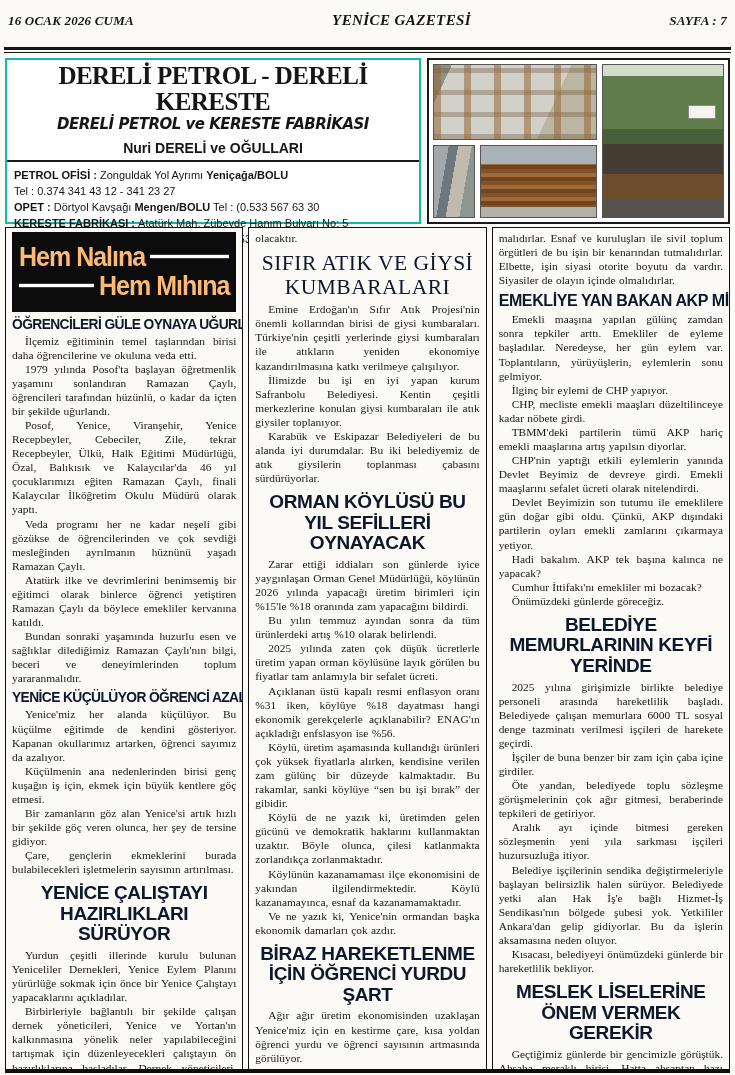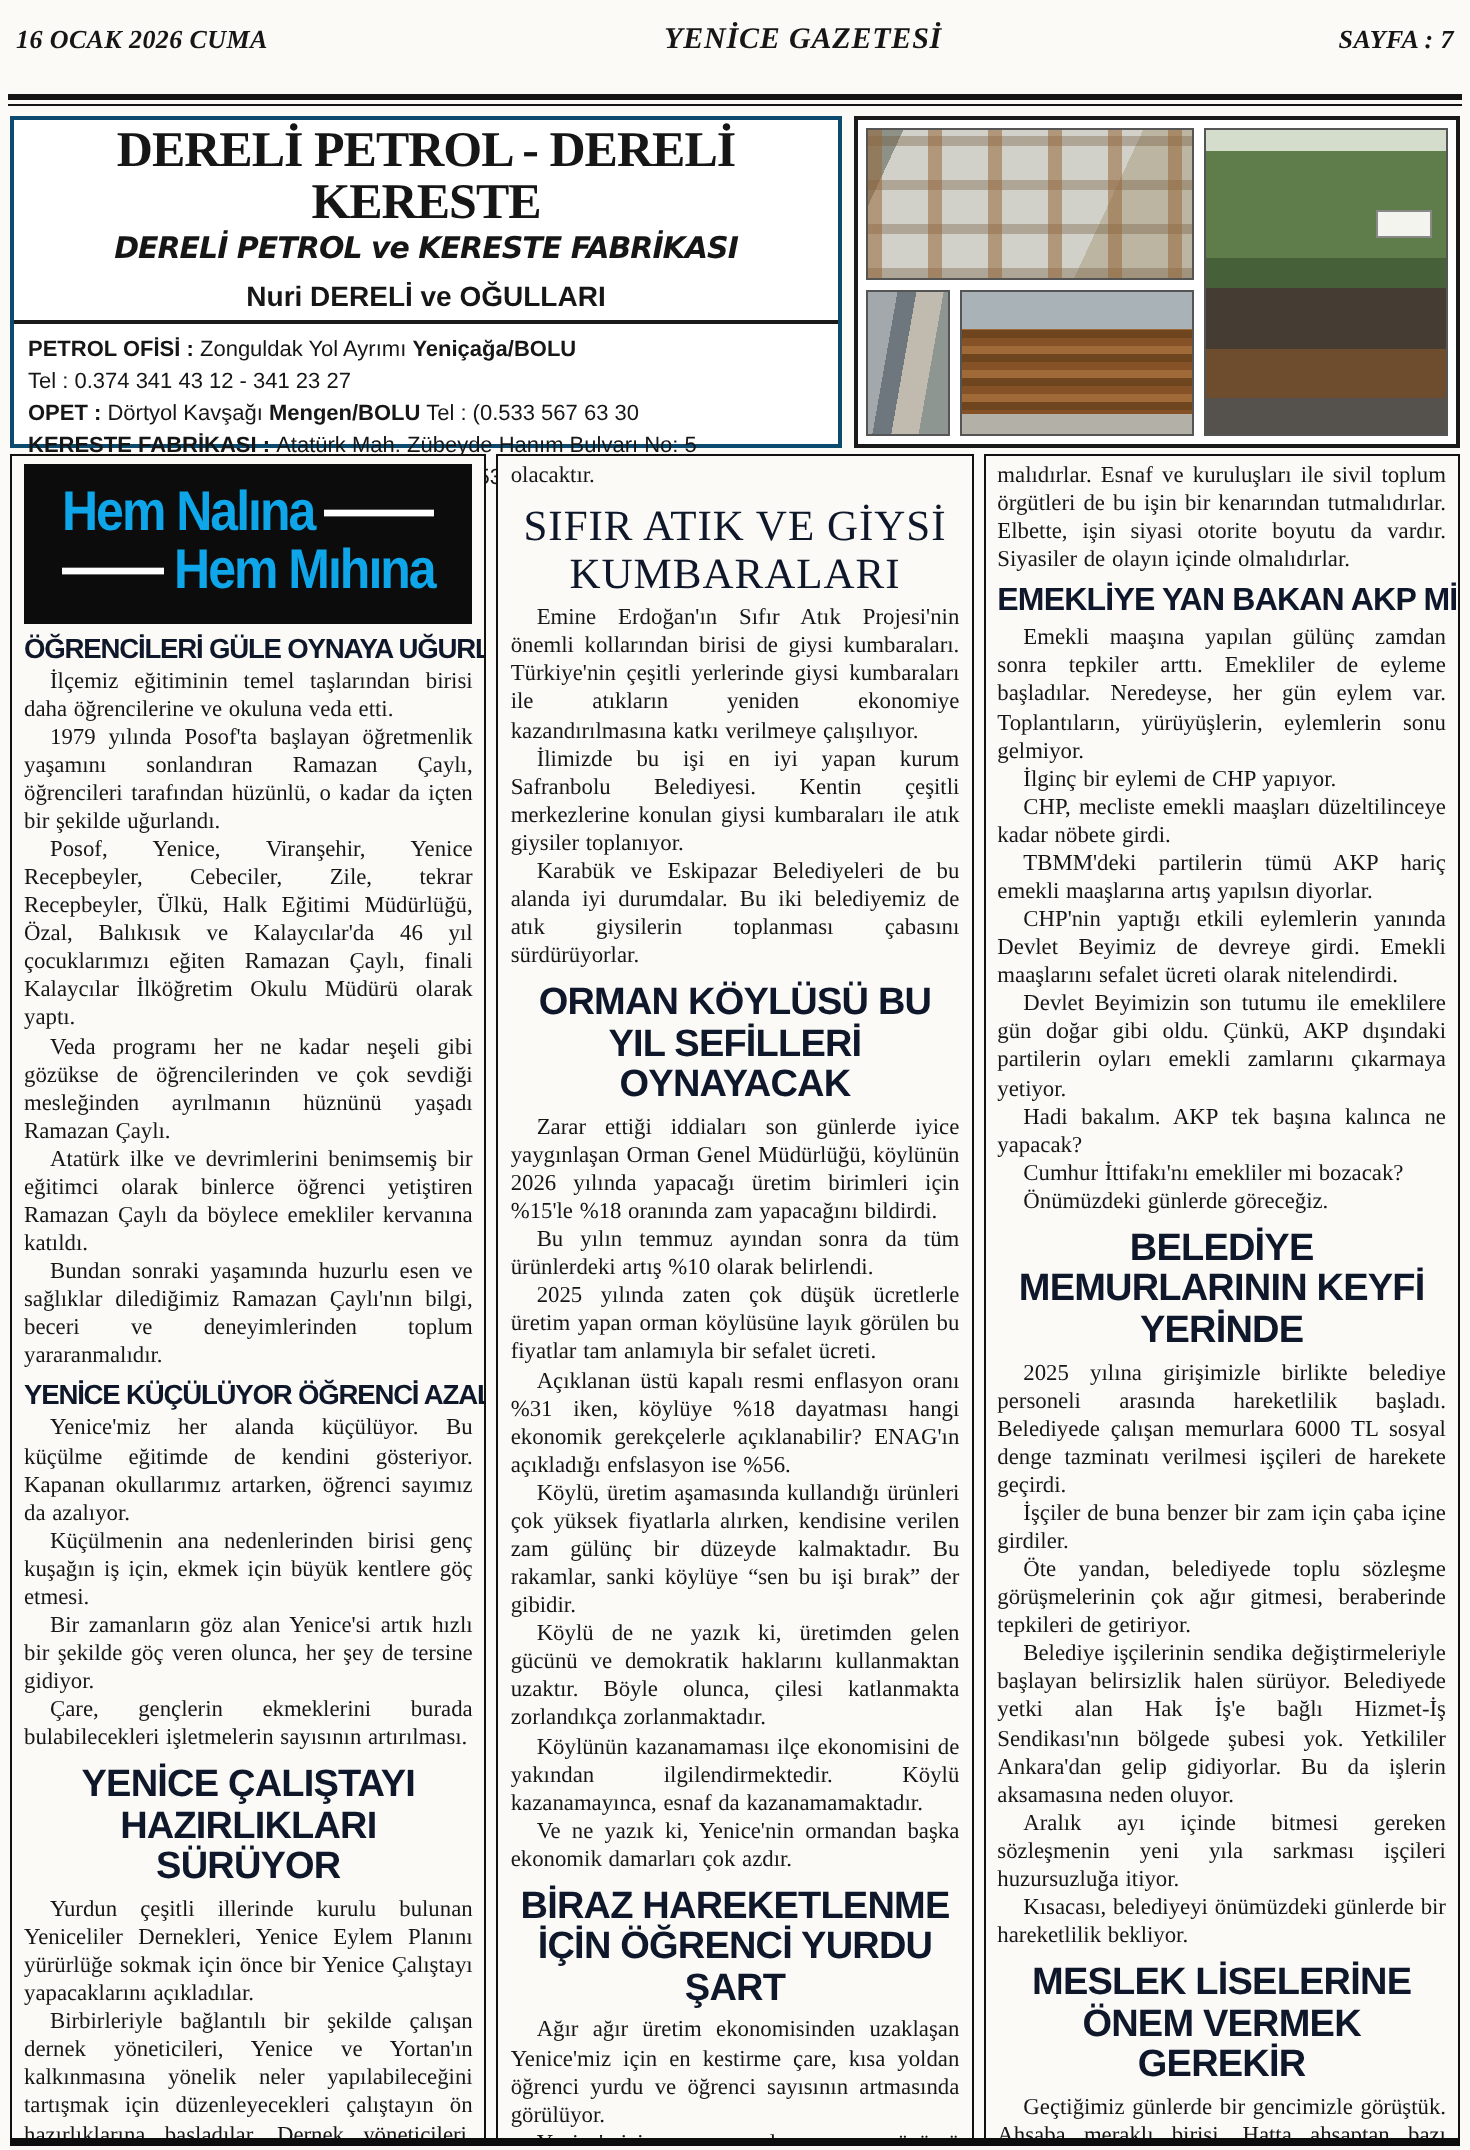--- a/index.html
+++ b/index.html
@@ -10,21 +10,21 @@
     position:relative;
   }
   
   .page-header{padding:12px 8px 17px;display:flex;justify-content:space-between;align-items:baseline;}
   .hdr-date,.hdr-page{font:bold italic 13px "Liberation Serif", serif;letter-spacing:.2px;}
   .hdr-title{font:bold italic 15px "Liberation Serif", serif;letter-spacing:.4px;}
   .rule-thick{height:3px;background:#151515;margin:1px 4px 0;}
   .rule-thin{height:1px;background:#151515;margin:2px 4px 0;}
   
   .ad{margin:5px 5px 3px;height:166px;display:flex;gap:6px;}
-  .ad-left{width:412px;border:2px solid #0c4a6e;background:#fff;display:flex;flex-direction:column;}
+  .ad-left{width:412px;border:2px solid #14b8a6;background:#fff;display:flex;flex-direction:column;}
   .ad-titles{border-bottom:2px solid #1a1a1a;text-align:center;padding:3px 2px 4px;}
   .ad-title1{font-family:"Liberation Serif",serif;font-weight:bold;font-size:25px;letter-spacing:-.5px;line-height:1.05;}
   .ad-title2{font-family:"DejaVu Sans",sans-serif;font-weight:bold;font-size:15px;letter-spacing:-.5px;line-height:1.15;font-style:italic;}
   .ad-title3{font-family:Liberation Sans, sans-serif;font-weight:bold;font-size:14px;margin-top:7px;}
   .ad-contacts{padding:6px 7px;font:11px/1.45 "Liberation Sans",sans-serif;}
   .contact-line .b{font-weight:bold;}
   .ad-right{flex:1;border:2px solid #1a1a1a;background:#fff;padding:4px;display:grid;
     grid-template-columns:42px 1fr 122px;grid-template-rows:76px 1fr;gap:5px;}
   .photo{border:1px solid #555;position:relative;overflow:hidden;}
   .ph-aerial{grid-column:1/3;grid-row:1;
@@ -38,21 +38,21 @@
     background:
       linear-gradient(#a9b2b6 0 26%, rgba(0,0,0,0) 26%),
       linear-gradient(to top,#b3b0a8 0 14%, rgba(0,0,0,0) 14%),
       repeating-linear-gradient(0deg,#6f451f 0 4px,#a06a38 4px 8px,#855126 8px 12px);}
   .ph-hill{grid-column:3;grid-row:1/3;
     background:linear-gradient(#d4dccc 0 7%,#5e7d4a 7% 42%,#46603a 42% 52%,#453c33 52% 72%,#6e4c2e 72% 88%,#55514c 88% 100%);}
   .ph-sign{position:absolute;top:26%;right:6%;width:26px;height:12px;background:#f4f4ef;border:1px solid #888;}
   
   .cols{margin:0 5px;height:842px;display:flex;gap:5px;border-bottom:4px solid #0e0e0e;}
   .col{flex:1;border:1px solid #111;border-bottom:none;padding:3px 6px 0;overflow:hidden;background:#fbfaf7;}
-  .masthead{background:#0c0c0c;color:#0ea5e9;padding:10px 19px 12px;margin:1px 0 3px;}
+  .masthead{background:#0c0c0c;color:#fdba74;padding:10px 7px 12px;margin:1px 0 3px;}
   .mh-row{display:flex;align-items:center;gap:5px;
     font:bold 25px/1.15 "Liberation Sans",sans-serif;letter-spacing:-1px;transform:scaleY(1.12);}
   .mh-line{flex:1;height:3px;background:#fff;}
   .hd{margin:5px 0 2px;text-align:center;font-family:"Liberation Sans",sans-serif;font-weight:bold;color:#0f172a;}
   .hd-sm{font-size:13.8px;letter-spacing:-.6px;white-space:nowrap;}
   .hd-md{font-size:16px;letter-spacing:-.4px;white-space:nowrap;}
   .hd-lg{font-size:19px;letter-spacing:-.4px;line-height:1.08;margin:7px 0 3px;}
   .hd-serif{font-family:"Liberation Serif",serif;font-weight:normal;font-size:21.5px;letter-spacing:.5px;line-height:1.12;margin:6px 0 3px;}
   .para{margin:0;text-indent:13px;text-align:justify;font-size:11.4px;line-height:1.235;word-spacing:.5px;}
   .para.cont{text-indent:0;}
@@ -154,20 +154,20 @@
         <p class="para">TBMM'deki partilerin tümü AKP hariç emekli maaşlarına artış yapılsın diyorlar.</p>
         <p class="para">CHP'nin yaptığı etkili eylemlerin yanında Devlet Beyimiz de devreye girdi. Emekli maaşlarını sefalet ücreti olarak nitelendirdi.</p>
         <p class="para">Devlet Beyimizin son tutumu ile emeklilere gün doğar gibi oldu. Çünkü, AKP dışındaki partilerin oyları emekli zamlarını çıkarmaya yetiyor.</p>
         <p class="para">Hadi bakalım. AKP tek başına kalınca ne yapacak?</p>
         <p class="para">Cumhur İttifakı'nı emekliler mi bozacak?</p>
         <p class="para">Önümüzdeki günlerde göreceğiz.</p>
         <h2 class="hd hd-lg">BELEDİYE MEMURLARININ KEYFİ YERİNDE</h2>
         <p class="para">2025 yılına girişimizle birlikte belediye personeli arasında hareketlilik başladı. Belediyede çalışan memurlara 6000 TL sosyal denge tazminatı verilmesi işçileri de harekete geçirdi.</p>
         <p class="para">İşçiler de buna benzer bir zam için çaba içine girdiler.</p>
         <p class="para">Öte yandan, belediyede toplu sözleşme görüşmelerinin çok ağır gitmesi, beraberinde tepkileri de getiriyor.</p>
+        <p class="para">Aralık ayı içinde bitmesi gereken sözleşmenin yeni yıla sarkması işçileri huzursuzluğa itiyor.</p>
         <p class="para">Belediye işçilerinin sendika değiştirmeleriyle başlayan belirsizlik halen sürüyor. Belediyede yetki alan Hak İş'e bağlı Hizmet-İş Sendikası'nın bölgede şubesi yok. Yetkililer Ankara'dan gelip gidiyorlar. Bu da işlerin aksamasına neden oluyor.</p>
-        <p class="para">Aralık ayı içinde bitmesi gereken sözleşmenin yeni yıla sarkması işçileri huzursuzluğa itiyor.</p>
         <p class="para">Kısacası, belediyeyi önümüzdeki günlerde bir hareketlilik bekliyor.</p>
         <h2 class="hd hd-lg">MESLEK LİSELERİNE ÖNEM VERMEK GEREKİR</h2>
         <p class="para">Geçtiğimiz günlerde bir gencimizle görüştük. Ahşaba meraklı birisi. Hatta ahşaptan bazı ürünleri yapabildiğini belirtti.</p>
       </div>
   </div>
 </div>
 
 </body></html>

